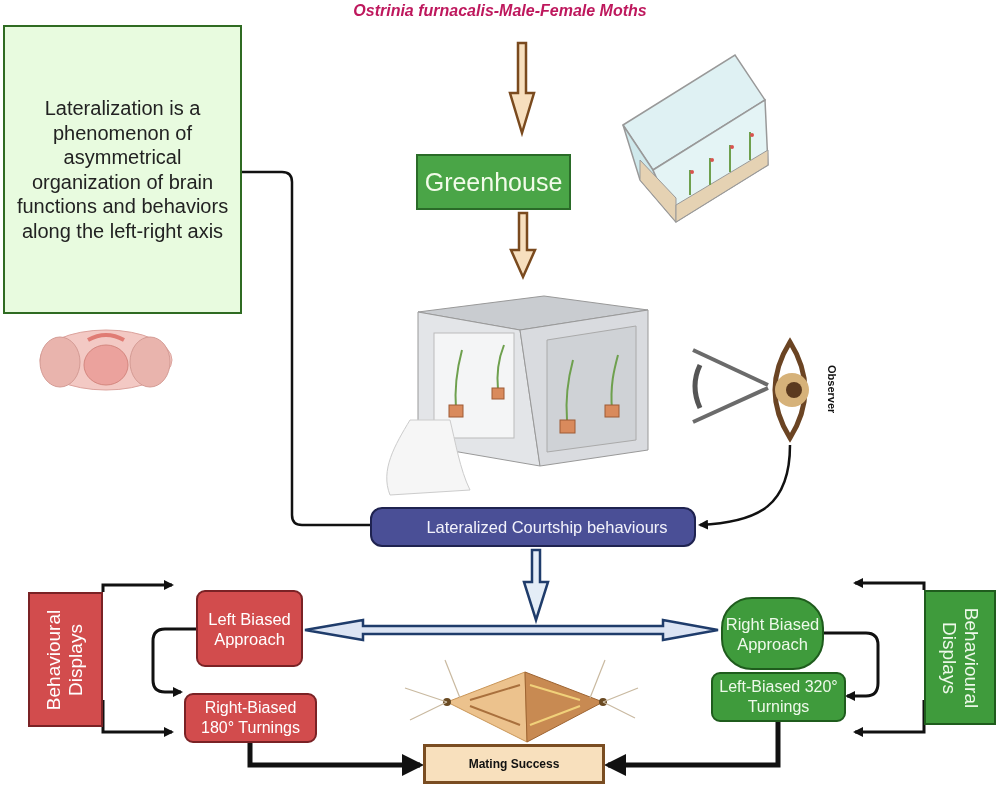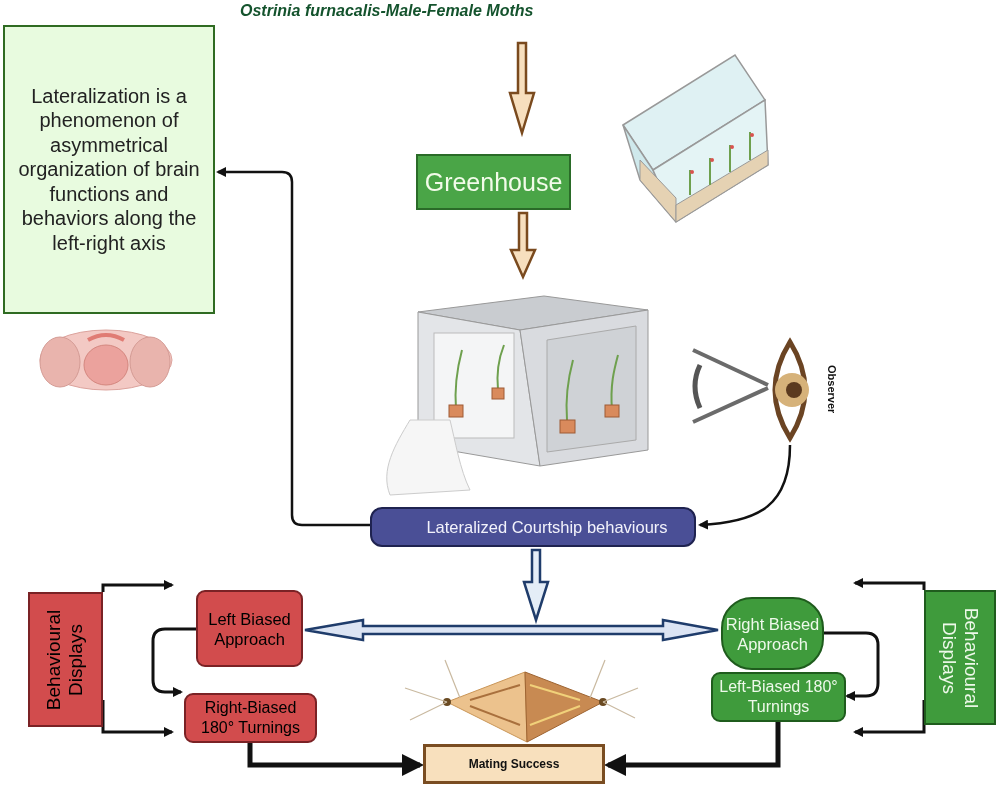--- a/index.html
+++ b/index.html
@@ -1,30 +1,30 @@
 <!DOCTYPE html>
 <html><head>
 <meta charset="utf-8">
 <style>
   html, body { margin:0; padding:0; background:#ffffff; }
   body { width:1000px; height:788px; position:relative; overflow:hidden;
          font-family:"Liberation Sans", sans-serif; color:#111; }
   .abs { position:absolute; }
   svg.overlay { position:absolute; left:0; top:0; width:1000px; height:788px; }
-  .title { left:240px; top:2px; width:520px; font-weight:bold; font-style:italic;
-           font-size:16px; color:#14532d; }
-  .lat-box { left:3px; top:25px; width:212px; height:289px; background:#e8fbdf; border:2px solid #2f6b22;
+  .title { left:240px; top:2px; width:520px; text-align:center; font-weight:bold; font-style:italic;
+           font-size:16px; color:#be185d; }
+  .lat-box { left:3px; top:25px; width:239px; height:289px; background:#e8fbdf; border:2px solid #2f6b22;
              box-sizing:border-box; display:flex; align-items:center; justify-content:center; text-align:center; }
   .lat-box span { font-size:20px; line-height:24.5px; color:#222; padding:0 10px; }
   .gh-box { left:416px; top:146px; width:155px; height:56px; background:#4aa547; border:2px solid #2a6b28;
             box-sizing:border-box; display:flex; align-items:center; justify-content:center; color:#f2fbe9; font-size:25px;margin-top:8px; }
   .court-box { left:370px; top:507px; width:326px; height:40px; background:#4a4f96; border:2px solid #1f2350;
                border-radius:12px; box-sizing:border-box; display:flex; align-items:center; justify-content:center;
                color:#f2f2fb; font-size:16.5px;padding-left:28px; }
-  .red-box { background:#d24c4d; border:2px solid #7a2225; color:#000000; text-align:center; box-sizing:border-box; }
+  .red-box { background:#d24c4d; border:2px solid #7a2225; color:#ffffff; text-align:center; box-sizing:border-box; }
   .green-box { background:#3f9b3c; border:2px solid #1f5c1d; color:#eef9ea; text-align:center; box-sizing:border-box; }
   .rounded { border-radius:9px; display:flex; align-items:center; justify-content:center; font-size:16px; line-height:20px; }
   .vert { display:flex; align-items:center; justify-content:center; }
   .vert span { font-size:19px; line-height:22px; white-space:nowrap; }
   .mating { left:423px; top:744px; width:182px; height:40px; background:#f8e0bd; border:3px solid #7a4d22;
             box-sizing:border-box; display:flex; align-items:center; justify-content:center; font-weight:bold; font-size:12px; color:#111; }
   .observer { left:818px; top:365px; width:20px; height:60px; writing-mode:vertical-rl; font-weight:bold; font-size:11px; color:#111; }
 </style>
 </head>
 <body>
@@ -158,15 +158,15 @@
 <div class="abs red-box vert" style="left:28px; top:592px; width:75px; height:135px;">
   <span style="transform:rotate(-90deg); text-align:center; white-space:normal; width:130px;">Behavioural Displays</span>
 </div>
 <div class="abs red-box rounded" style="left:196px; top:590px; width:107px; height:77px; font-size:16.5px;">Left Biased Approach</div>
 <div class="abs red-box rounded" style="left:184px; top:667px; width:133px; height:50px;margin-top:26px;">Right-Biased 180° Turnings</div>
 
 <div class="abs green-box vert" style="left:924px; top:590px; width:72px; height:135px;">
   <span style="transform:rotate(90deg); text-align:center; white-space:normal; width:130px;">Behavioural Displays</span>
 </div>
 <div class="abs green-box rounded" style="left:721px; top:597px; width:103px; height:73px; font-size:16.5px;border-radius:31px;">Right Biased Approach</div>
-<div class="abs green-box rounded" style="left:711px; top:672px; width:135px; height:50px;">Left-Biased 180° Turnings</div>
+<div class="abs green-box rounded" style="left:711px; top:672px; width:135px; height:50px;">Left-Biased 320° Turnings</div>
 
 <div class="abs mating">Mating Success</div>
 
 </body></html>

